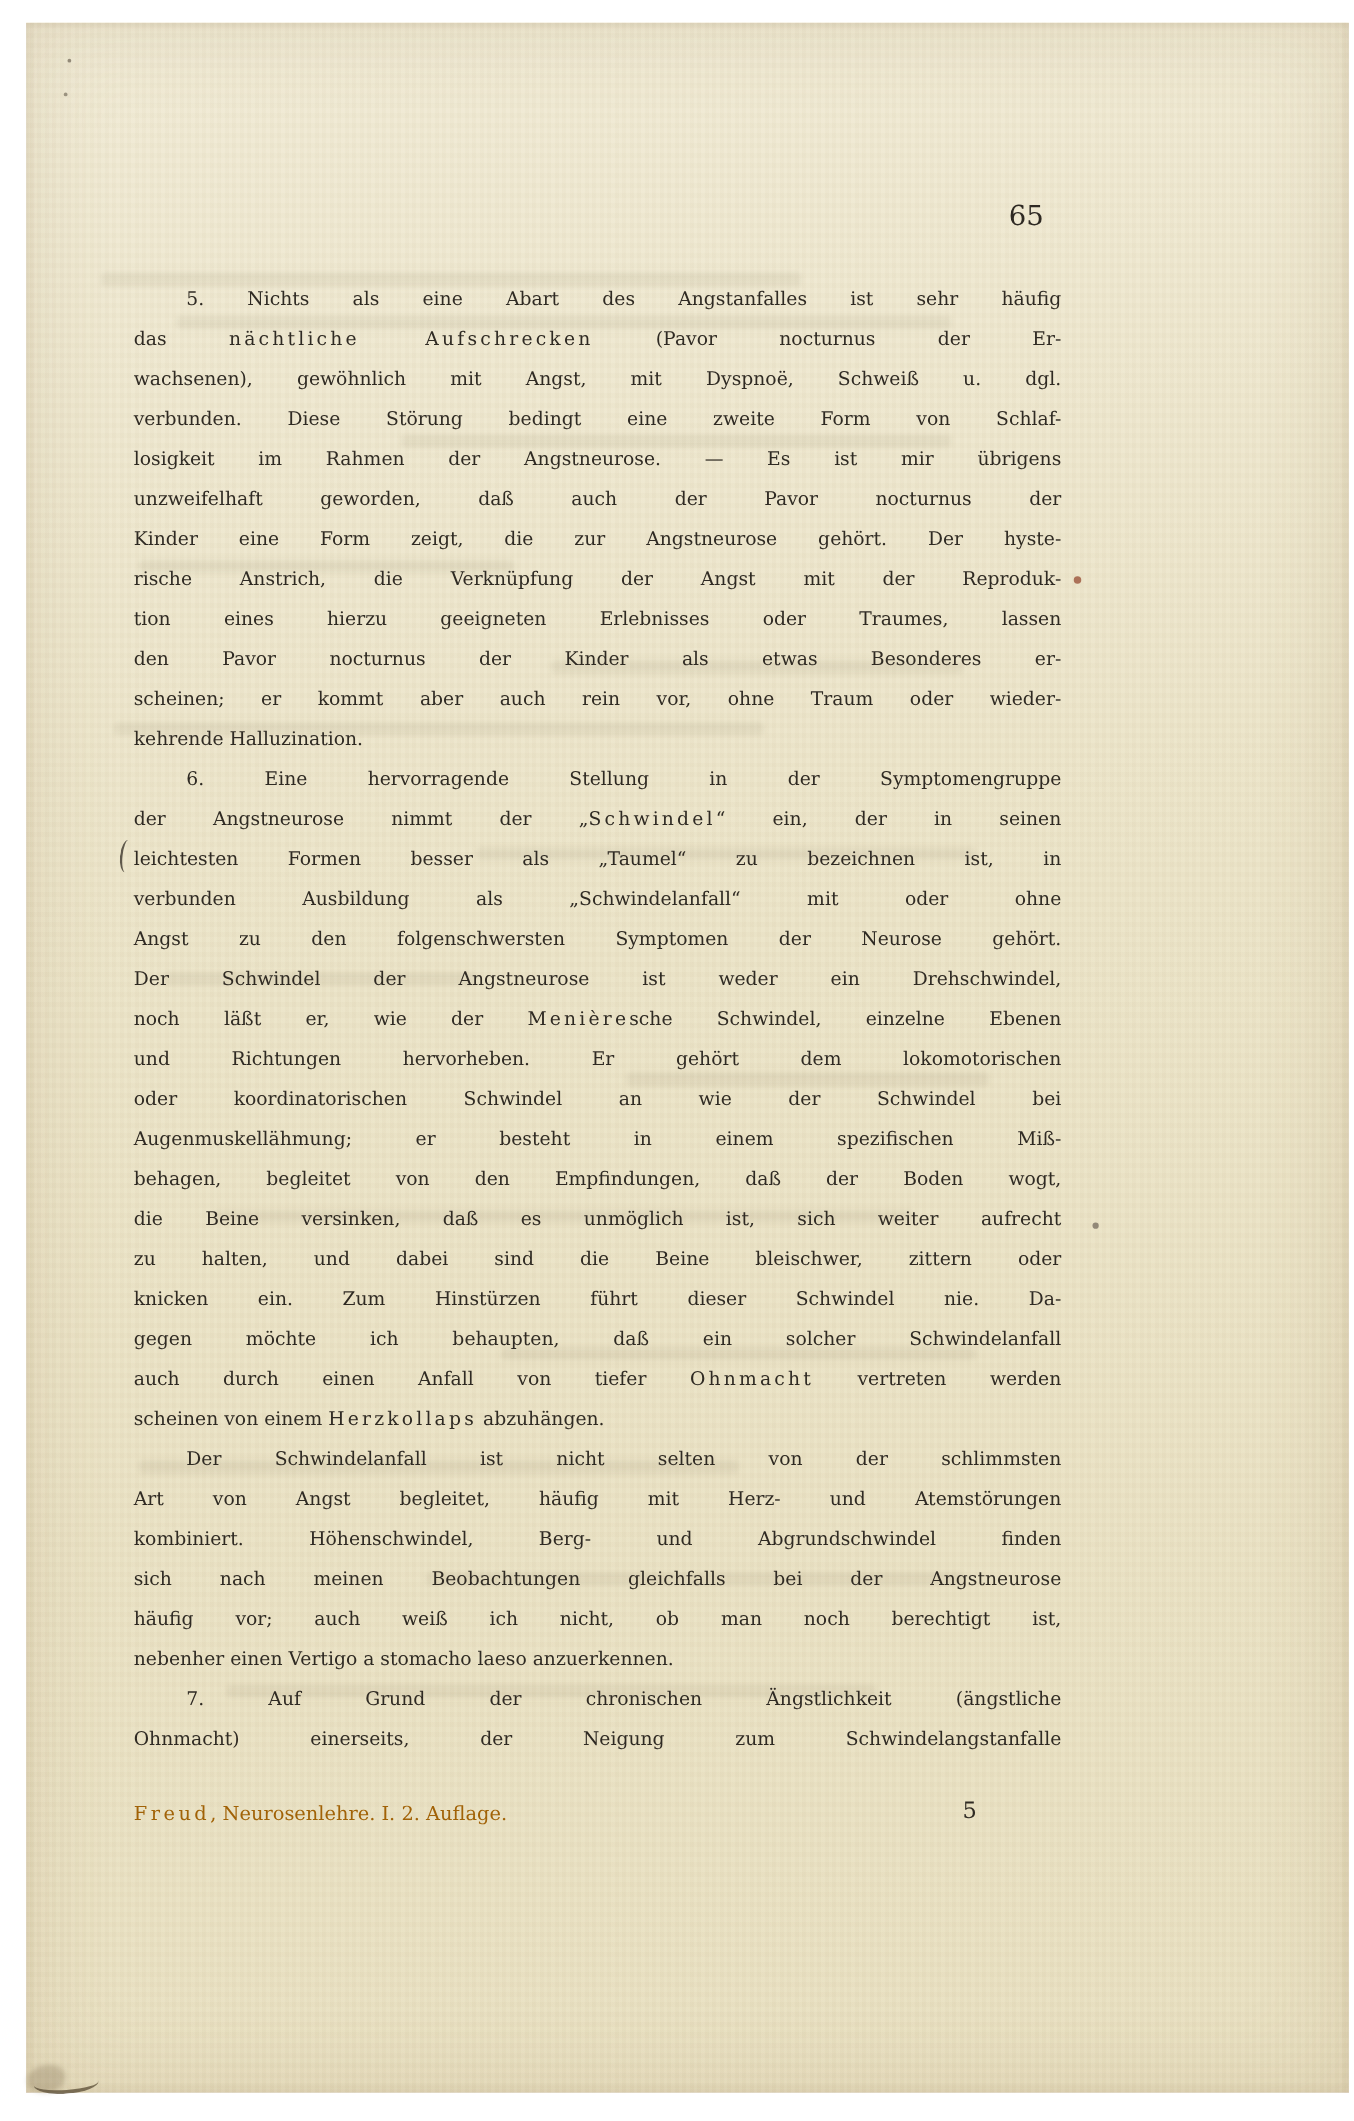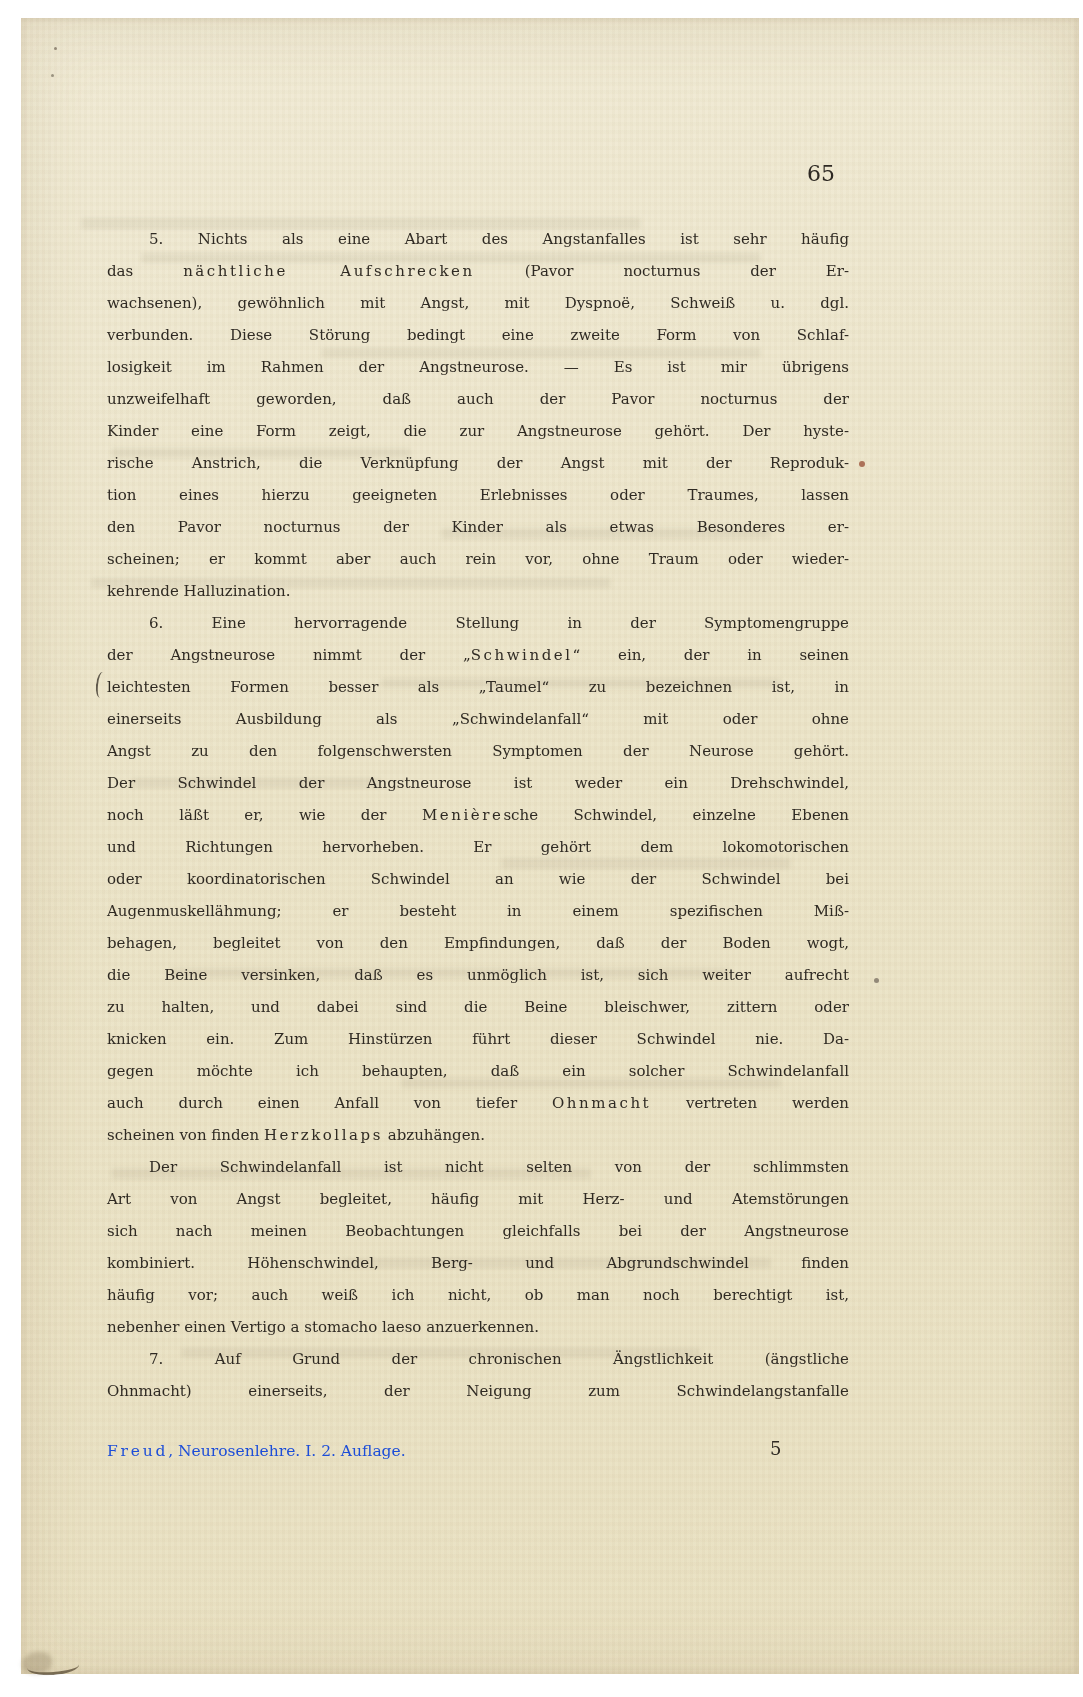--- a/index.html
+++ b/index.html
@@ -15,21 +15,21 @@
                     repeating-linear-gradient(0deg,rgba(255,255,255,.02) 0 4px,rgba(115,95,55,.02) 4px 8px);}
   #pagenum{position:absolute;left:807px;top:161px;width:62px;text-align:left;
          font-size:22px;color:#2e2923;}
   #textblock{position:absolute;left:107px;top:223px;width:742px;
          font-size:15px;line-height:32px;color:#2f2a23;}
   .para{margin:0;}
   .line{text-align:justify;text-align-last:justify;white-space:normal;}
   .line.plast{text-align-last:left;}
   .line.indent{text-indent:42px;}
   .spaced{letter-spacing:.17em;margin-top:20px;}
-  #footer{position:absolute;left:107px;top:1442px;width:742px;font-size:15.5px;color:#1d4ed8;}
+  #footer{position:absolute;left:107px;top:1442px;width:742px;font-size:15.5px;color:#a16207;}
   #footer .fname{letter-spacing:.18em;}
   #footer-right{position:absolute;left:770px;top:1438px;font-size:18px;color:#2f2a23;}
   
   .ghost{position:absolute;background:rgba(128,118,92,.10);filter:blur(2px);border-radius:4px;pointer-events:none;}
   
   .speck{position:absolute;border-radius:50%;pointer-events:none;}
   #stain{position:absolute;left:27px;top:1658px;width:52px;height:14px;
          border-bottom:3px solid rgba(88,75,52,.75);border-radius:50%;
          transform:rotate(-4deg);pointer-events:none;}
   #stain-smudge{position:absolute;left:22px;top:1652px;width:30px;height:22px;
@@ -74,40 +74,40 @@
         <div class="line"><span>rische Anstrich, die Verknüpfung der Angst mit der Reproduk-</span></div>
         <div class="line"><span>tion eines hierzu geeigneten Erlebnisses oder Traumes, lassen</span></div>
         <div class="line"><span>den Pavor nocturnus der Kinder als etwas Besonderes er-</span></div>
         <div class="line"><span>scheinen; er kommt aber auch rein vor, ohne Traum oder wieder-</span></div>
         <div class="line plast"><span>kehrende Halluzination.</span></div>
       </div>
       <div class="para">
         <div class="line indent"><span>6. Eine hervorragende Stellung in der Symptomengruppe</span></div>
         <div class="line"><span>der Angstneurose nimmt der „</span><span class="spaced">Schwindel</span><span>“ ein, der in seinen</span></div>
         <div class="line"><span>leichtesten Formen besser als „Taumel“ zu bezeichnen ist, in</span></div>
-        <div class="line"><span>einerseits Ausbildung als „Schwindelanfall“ mit oder ohne</span></div>
+        <div class="line"><span>verbunden Ausbildung als „Schwindelanfall“ mit oder ohne</span></div>
         <div class="line"><span>Angst zu den folgenschwersten Symptomen der Neurose gehört.</span></div>
         <div class="line"><span>Der Schwindel der Angstneurose ist weder ein Drehschwindel,</span></div>
         <div class="line"><span>noch läßt er, wie der </span><span class="spaced">Menière</span><span>sche Schwindel, einzelne Ebenen</span></div>
         <div class="line"><span>und Richtungen hervorheben. Er gehört dem lokomotorischen</span></div>
         <div class="line"><span>oder koordinatorischen Schwindel an wie der Schwindel bei</span></div>
         <div class="line"><span>Augenmuskellähmung; er besteht in einem spezifischen Miß-</span></div>
         <div class="line"><span>behagen, begleitet von den Empfindungen, daß der Boden wogt,</span></div>
         <div class="line"><span>die Beine versinken, daß es unmöglich ist, sich weiter aufrecht</span></div>
         <div class="line"><span>zu halten, und dabei sind die Beine bleischwer, zittern oder</span></div>
         <div class="line"><span>knicken ein. Zum Hinstürzen führt dieser Schwindel nie. Da-</span></div>
         <div class="line"><span>gegen möchte ich behaupten, daß ein solcher Schwindelanfall</span></div>
         <div class="line"><span>auch durch einen Anfall von tiefer </span><span class="spaced">Ohnmacht</span><span> vertreten werden</span></div>
-        <div class="line plast"><span>scheinen von finden </span><span class="spaced">Herzkollaps</span><span> abzuhängen.</span></div>
+        <div class="line plast"><span>scheinen von einem </span><span class="spaced">Herzkollaps</span><span> abzuhängen.</span></div>
       </div>
       <div class="para">
         <div class="line indent"><span>Der Schwindelanfall ist nicht selten von der schlimmsten</span></div>
         <div class="line"><span>Art von Angst begleitet, häufig mit Herz- und Atemstörungen</span></div>
+        <div class="line"><span>kombiniert. Höhenschwindel, Berg- und Abgrundschwindel finden</span></div>
         <div class="line"><span>sich nach meinen Beobachtungen gleichfalls bei der Angstneurose</span></div>
-        <div class="line"><span>kombiniert. Höhenschwindel, Berg- und Abgrundschwindel finden</span></div>
         <div class="line"><span>häufig vor; auch weiß ich nicht, ob man noch berechtigt ist,</span></div>
         <div class="line plast"><span>nebenher einen Vertigo a stomacho laeso anzuerkennen.</span></div>
       </div>
       <div class="para">
         <div class="line indent"><span>7. Auf Grund der chronischen Ängstlichkeit (ängstliche</span></div>
         <div class="line"><span>Ohnmacht) einerseits, der Neigung zum Schwindelangstanfalle</span></div>
       </div>
     </div>
 
   <div id="footer"><span class="fname">Freud</span><span>, Neurosenlehre. I. 2. Auflage.</span></div>

